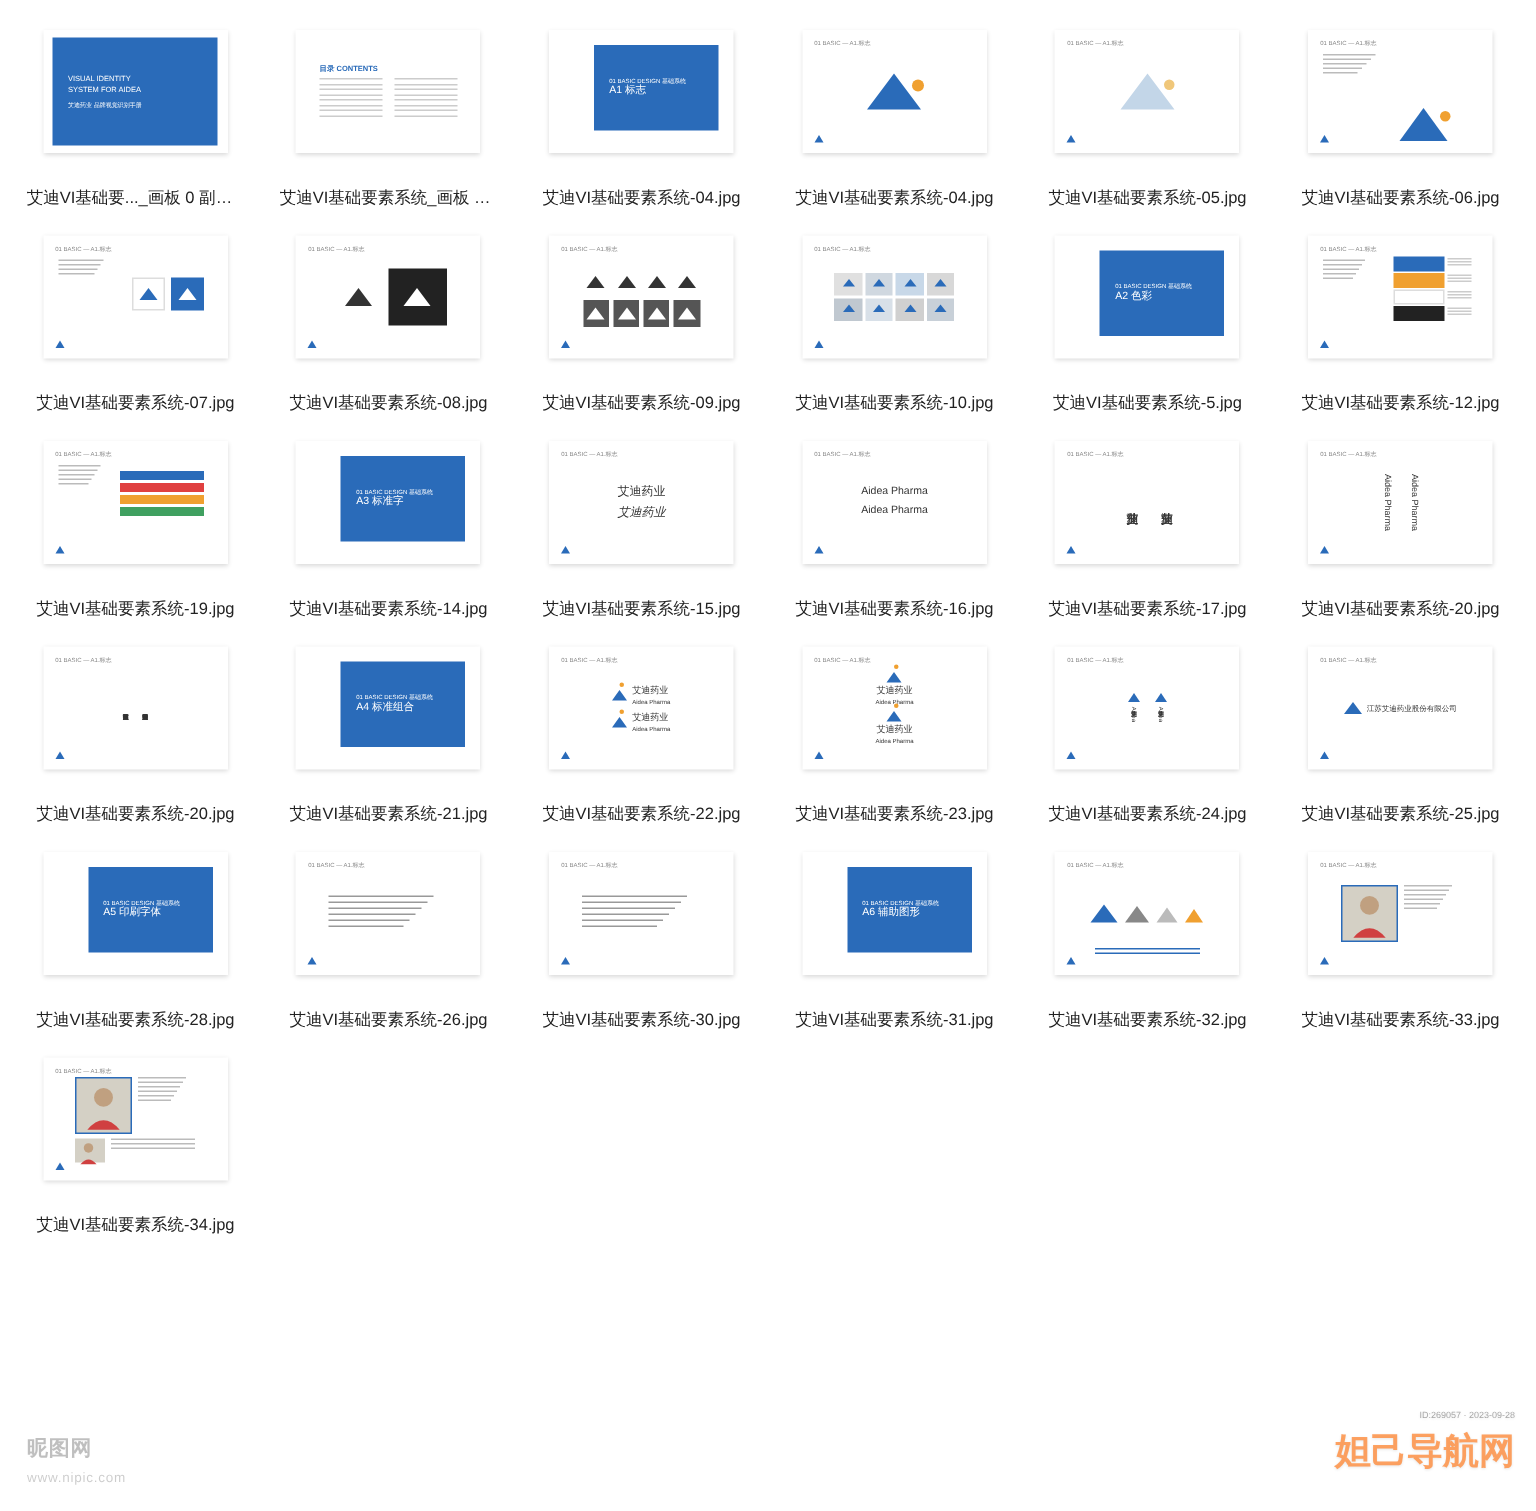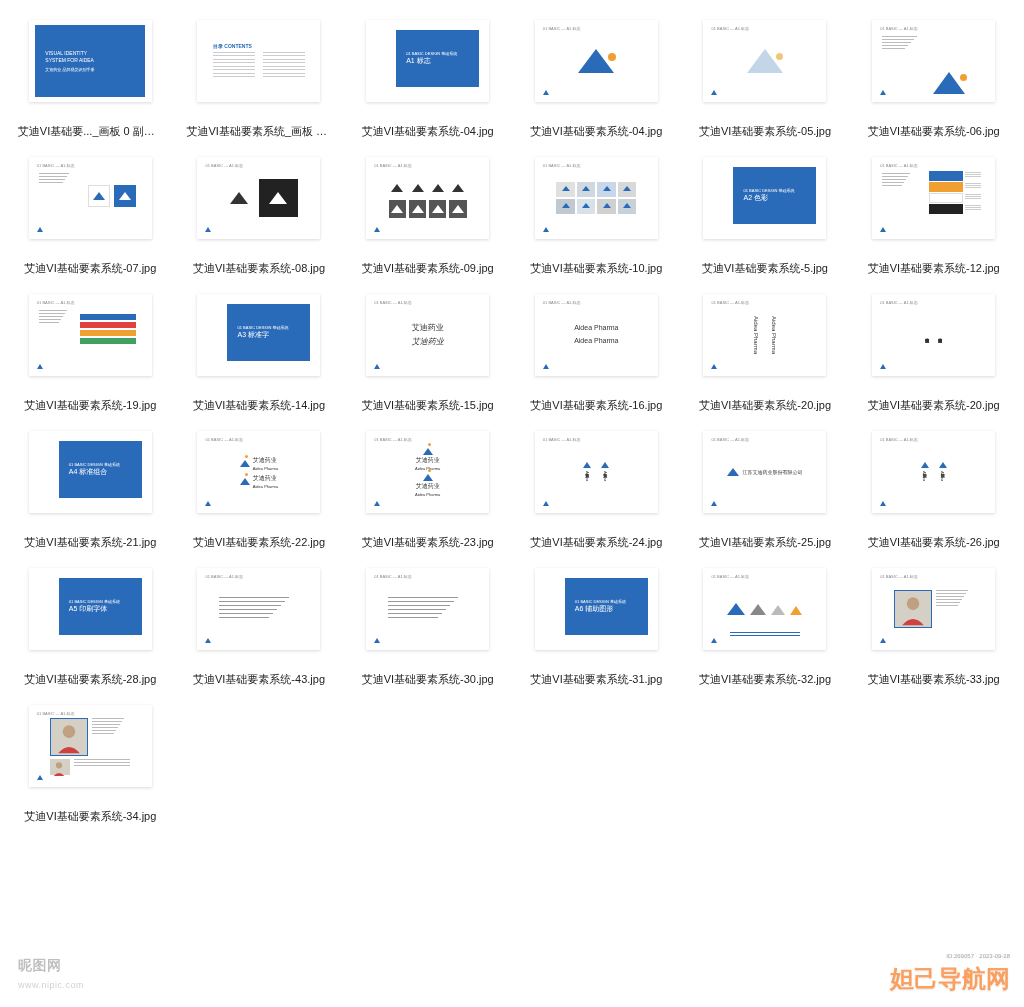--- a/index.html
+++ b/index.html
@@ -94,21 +94,21 @@
     }
     .watermark-left {
       position: absolute; bottom: 16px; left: 18px;
       font-size: 14px; font-weight: 600; color: rgba(0,0,0,0.25);
       letter-spacing: 0.5px;
     }
     .watermark-left .sub {
       font-size: 9px; font-weight:400; color: rgba(0,0,0,0.2);
     }
     .watermark-right {
-      position: absolute; bottom: 12px; right: 14px;
+      position: absolute; bottom: 24px; right: 14px;
       font-size: 24px; font-weight: 700; 
       color: rgba(255,140,60,0.8);
       text-shadow: 0 1px 2px rgba(0,0,0,0.1);
     }
     .watermark-right .small {
       font-size: 6px; font-weight:400; color: rgba(0,0,0,0.35);
       position:absolute; right:0; top:-10px; white-space:nowrap;
     }
     .lines-block { width:40px; }
     .lines-block div { height:1px; background:#bbb; margin-bottom:2px; }
@@ -451,20 +451,31 @@
           <div class="txt-row-light">Aidea Pharma</div>
         </div>
         <div class="a-small-logo"></div>
       </div>
       <div class="filename">艾迪VI基础要素系统-16.jpg</div>
     </div>
     <div class="cell">
       <div class="thumb">
         <div class="a-header">01 BASIC — A1.标志</div>
         <div class="pair-cols">
+          <div class="vertically" style="font-size: 8px;">艾迪药业</div>
+          <div class="vertically" style="font-size: 8px;">艾迪药业</div>
+        </div>
+        <div class="a-small-logo"></div>
+      </div>
+      <div class="filename">艾迪VI基础要素系统-17.jpg</div>
+    </div>
+    <div class="cell">
+      <div class="thumb">
+        <div class="a-header">01 BASIC — A1.标志</div>
+        <div class="pair-cols">
           <div class="vertically">Aidea Pharma</div>
           <div class="vertically">Aidea Pharma</div>
         </div>
         <div class="a-small-logo"></div>
       </div>
       <div class="filename">艾迪VI基础要素系统-20.jpg</div>
     </div>
     <div class="cell">
       <div class="thumb">
         <div class="a-header">01 BASIC — A1.标志</div>
@@ -549,37 +560,20 @@
         <div class="a-header">01 BASIC — A1.标志</div>
         <div>
           <div style="display: flex; align-items: center; gap: 3px;">
             <div style="border-left: 6px solid transparent; border-right: 6px solid transparent; border-bottom: 8px solid rgb(42, 107, 185);"></div>
             <div style="font-size: 5px; color: rgb(51, 51, 51);">江苏艾迪药业股份有限公司</div>
           </div>
         </div>
         <div class="a-small-logo"></div>
       </div>
       <div class="filename">艾迪VI基础要素系统-25.jpg</div>
-    </div>
-    <div class="cell">
-      <div class="thumb">
-        <div class="a-header">01 BASIC — A1.标志</div>
-        <div class="pair-cols" style="gap: 10px;">
-          <div style="display: flex; flex-direction: column; align-items: center; gap: 2px;">
-            <div style="border-left: 4px solid transparent; border-right: 4px solid transparent; border-bottom: 6px solid rgb(42, 107, 185);"></div>
-            <div class="vertically" style="font-size: 4px;">艾迪药业 Aidea</div>
-          </div>
-          <div style="display: flex; flex-direction: column; align-items: center; gap: 2px;">
-            <div style="border-left: 4px solid transparent; border-right: 4px solid transparent; border-bottom: 6px solid rgb(42, 107, 185);"></div>
-            <div class="vertically" style="font-size: 4px;">艾迪药业 Aidea</div>
-          </div>
-        </div>
-        <div class="a-small-logo"></div>
-      </div>
-      <div class="filename">艾迪VI基础要素系统-26.jpg</div>
     </div>
     <div class="cell">
       <div class="thumb" style="padding: 10px 0px 0px 30px; justify-content: flex-start; align-items: flex-start;">
         <div class="blue-inner2">
           <div class="tiny-text-sm">01 BASIC DESIGN    基础系统</div>
           <div class="tiny-text" style="font-size: 7px;">A5 印刷字体</div>
         </div>
       </div>
       <div class="filename">艾迪VI基础要素系统-28.jpg</div>
     </div>
@@ -589,21 +583,21 @@
         <div style="width: 80px;">
           <div style="height: 1px; background: rgb(153, 153, 153); margin-bottom: 3px; width: 70px;"></div>
           <div style="height: 1px; background: rgb(153, 153, 153); margin-bottom: 3px; width: 66px;"></div>
           <div style="height: 1px; background: rgb(153, 153, 153); margin-bottom: 3px; width: 62px;"></div>
           <div style="height: 1px; background: rgb(153, 153, 153); margin-bottom: 3px; width: 58px;"></div>
           <div style="height: 1px; background: rgb(153, 153, 153); margin-bottom: 3px; width: 54px;"></div>
           <div style="height: 1px; background: rgb(153, 153, 153); margin-bottom: 3px; width: 50px;"></div>
         </div>
         <div class="a-small-logo"></div>
       </div>
-      <div class="filename">艾迪VI基础要素系统-43.jpg</div>
+      <div class="filename">艾迪VI基础要素系统-26.jpg</div>
     </div>
     <div class="cell">
       <div class="thumb">
         <div class="a-header">01 BASIC — A1.标志</div>
         <div style="width: 80px;">
           <div style="height: 1px; background: rgb(153, 153, 153); margin-bottom: 3px; width: 70px;"></div>
           <div style="height: 1px; background: rgb(153, 153, 153); margin-bottom: 3px; width: 66px;"></div>
           <div style="height: 1px; background: rgb(153, 153, 153); margin-bottom: 3px; width: 62px;"></div>
           <div style="height: 1px; background: rgb(153, 153, 153); margin-bottom: 3px; width: 58px;"></div>
           <div style="height: 1px; background: rgb(153, 153, 153); margin-bottom: 3px; width: 54px;"></div>

